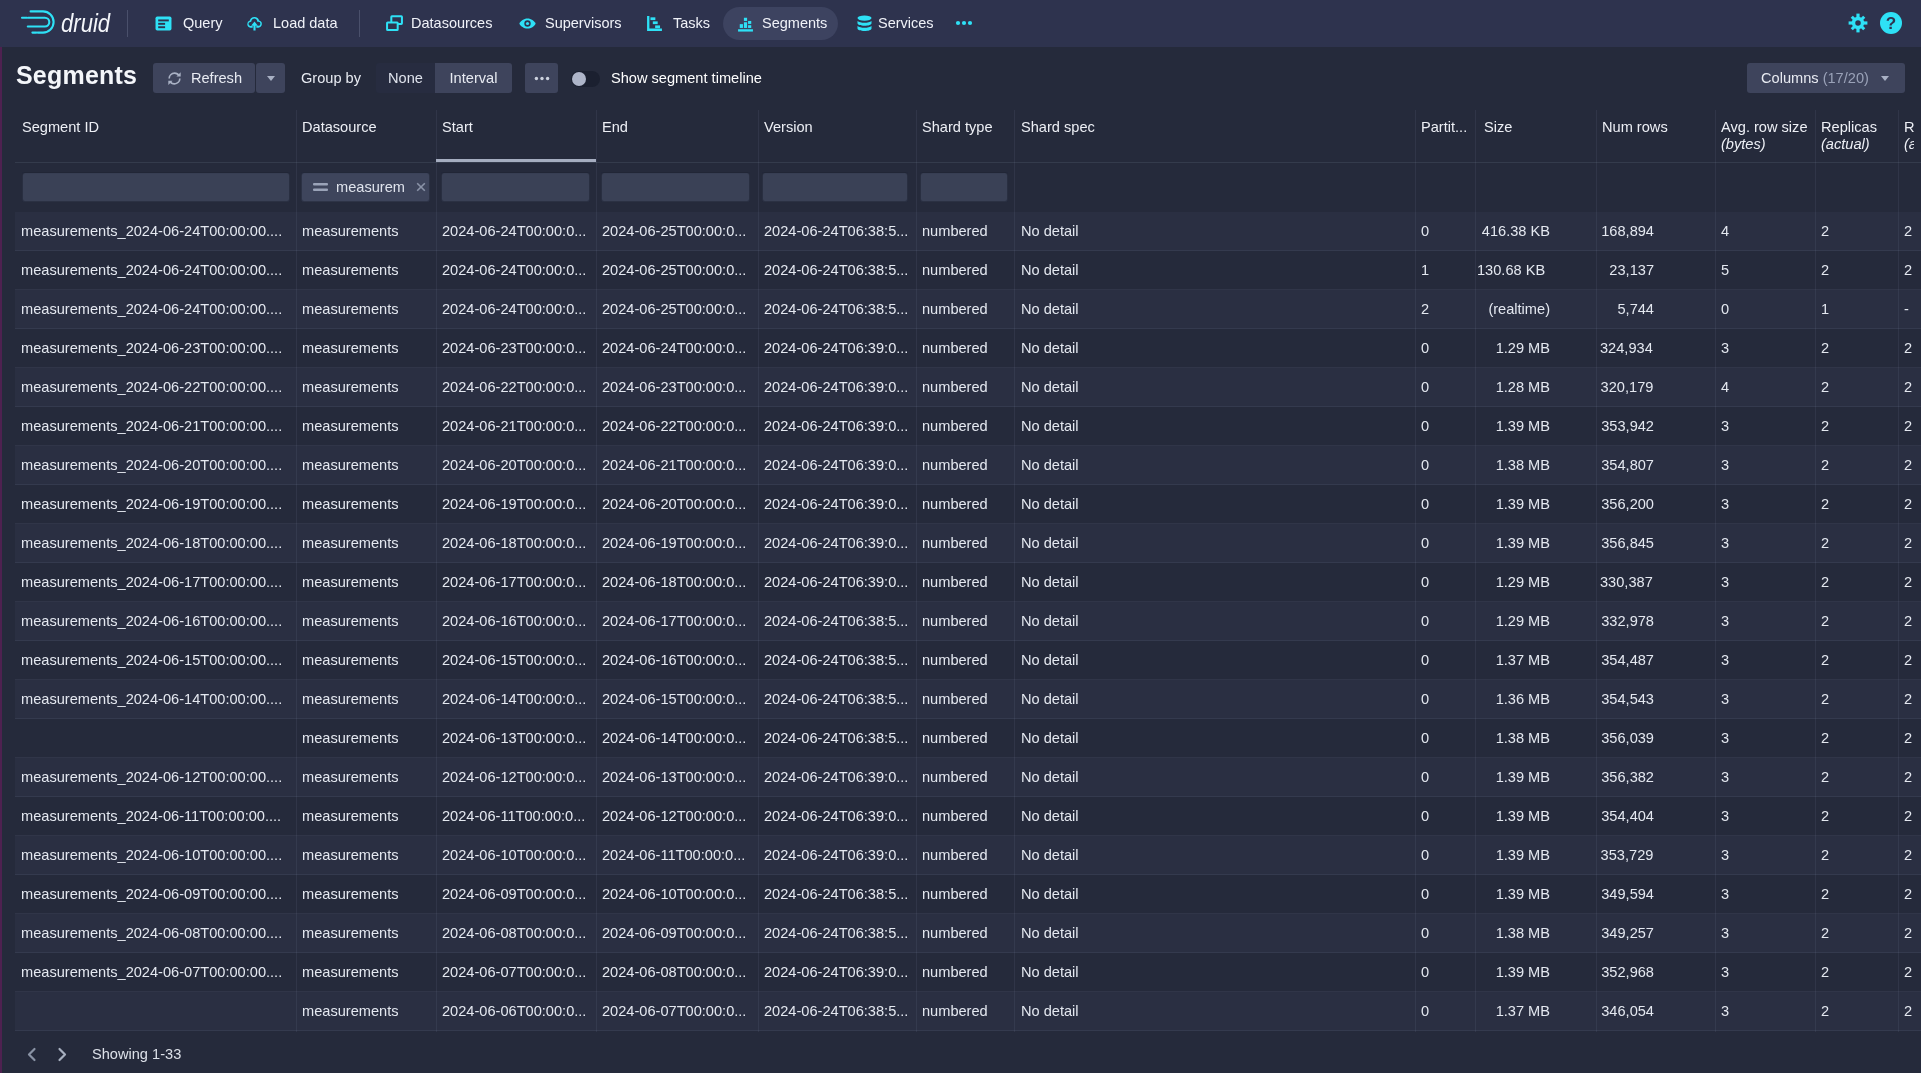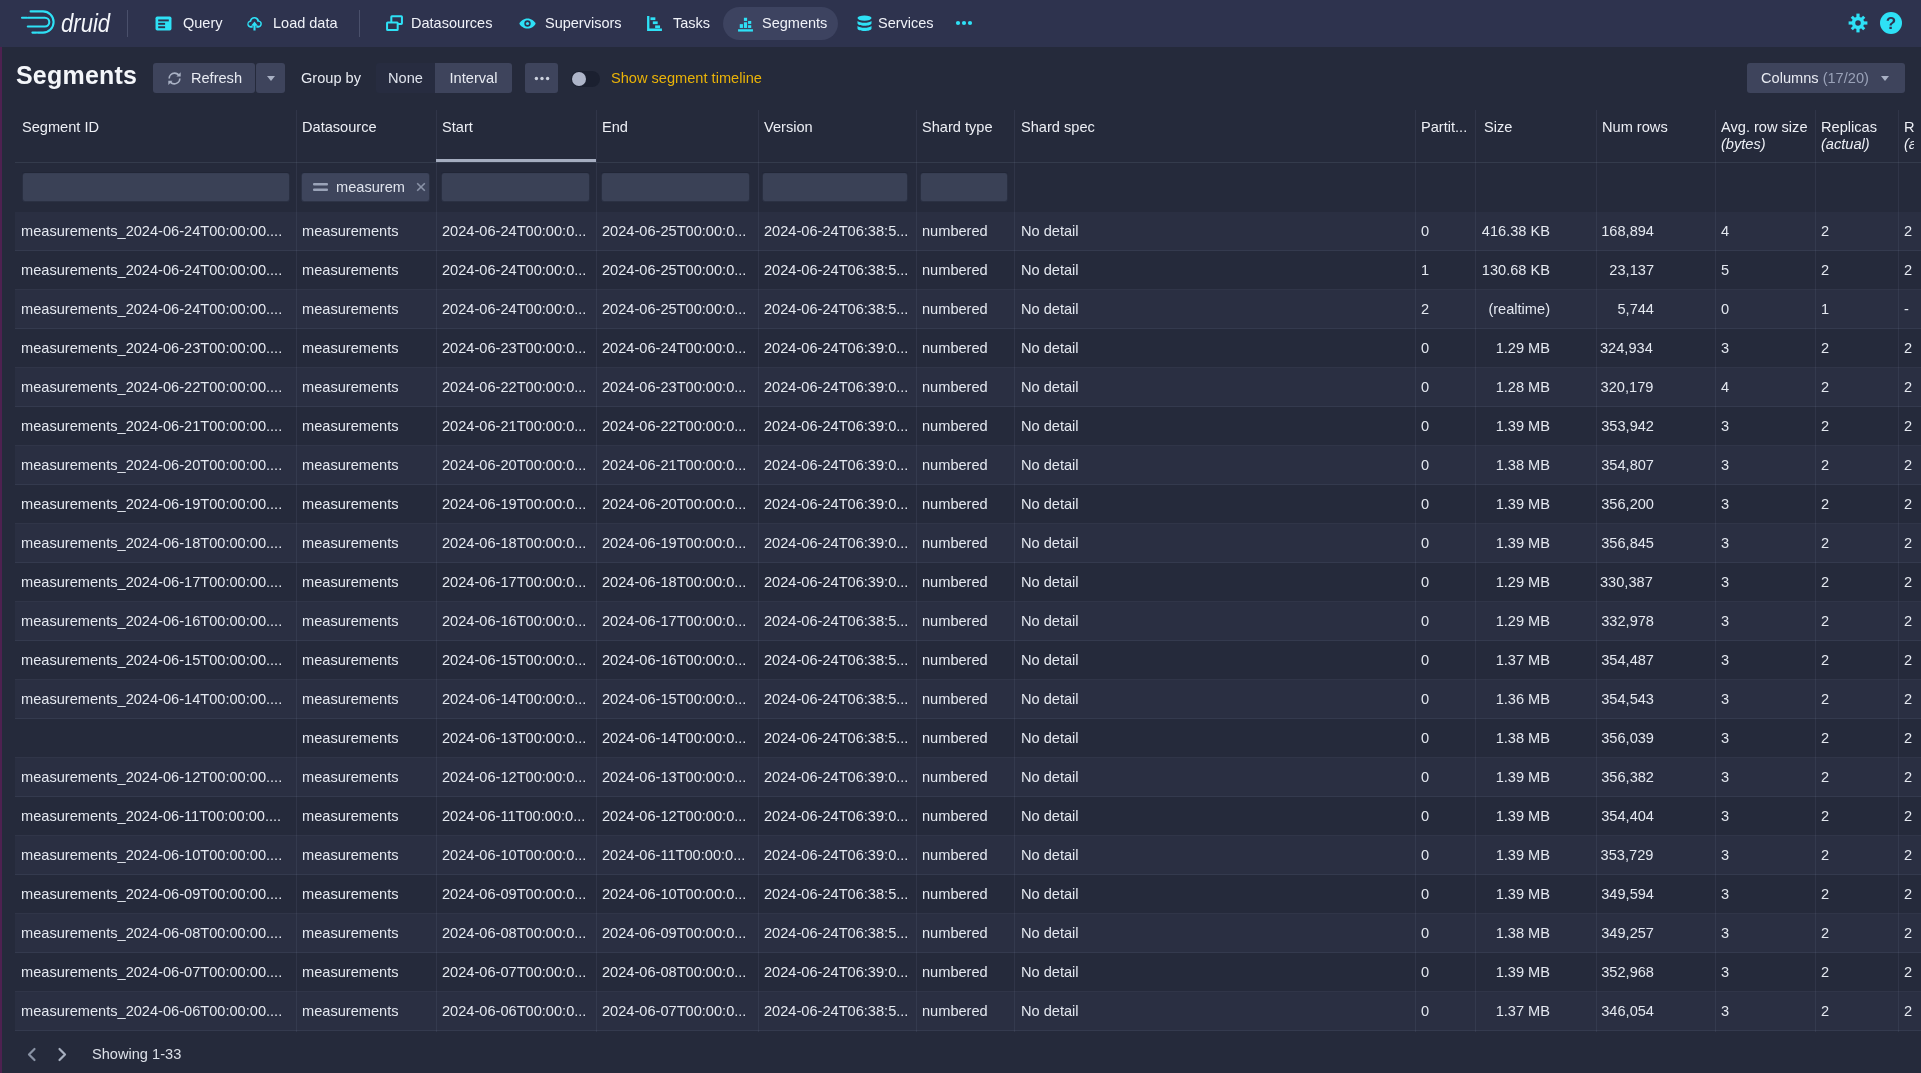--- a/index.html
+++ b/index.html
@@ -138,21 +138,21 @@
       <svg width="16" height="5" viewBox="0 0 16 5">
         <g fill="#ccd2de">
           <circle cx="2.4" cy="2.5" r="1.7"></circle>
           <circle cx="8" cy="2.5" r="1.7"></circle>
           <circle cx="13.6" cy="2.5" r="1.7"></circle>
         </g>
       </svg>
     </div>
 <div class="abs" style="left:571px;top:71px;width:29px;height:16px;border-radius:8px;background:#1b2030"></div>
 <div class="abs" style="left:572px;top:72px;width:14px;height:14px;border-radius:7px;background:#aeb5c9"></div>
-<div class="abs" style="left:611px;top:70px;font-size:14.6px;color:#eab308">Show segment timeline</div>
+<div class="abs" style="left:611px;top:70px;font-size:14.6px;color:#ffffff">Show segment timeline</div>
 <div class="btn" style="left:1747px;width:158px;display:flex;align-items:center;padding-left:14px">Columns&nbsp;<span style="color:#9aa2b8">(17/20)</span><svg width="12" height="12" viewBox="0 0 12 12" style="margin-left:10px">
         <path d="M2 4h8L6 9z" fill="#a9b1c4"></path>
       </svg></div>
 <div class="hdrcell" style="left:22px">Segment ID</div>
 <div class="hdrcell" style="left:302px">Datasource</div>
 <div class="hdrcell" style="left:442px">Start</div>
 <div class="hdrcell" style="left:602px">End</div>
 <div class="hdrcell" style="left:764px">Version</div>
 <div class="hdrcell" style="left:922px">Shard type</div>
 <div class="hdrcell" style="left:1021px">Shard spec</div>
@@ -200,21 +200,21 @@
     </div>
 <div class="row" style="top:251px">
       <div class="cell" style="left:6px;width:276px">measurements_2024-06-24T00:00:00....</div>
       <div class="cell" style="left:287px">measurements</div>
       <div class="cell" style="left:427px">2024-06-24T00:00:0...</div>
       <div class="cell" style="left:587px">2024-06-25T00:00:0...</div>
       <div class="cell" style="left:749px">2024-06-24T06:38:5...</div>
       <div class="cell" style="left:907px">numbered</div>
       <div class="cell" style="left:1006px">No detail</div>
       <div class="cell" style="left:1406px">1</div>
-      <div class="cell" style="left:1462px;width:73px;text-align:right">130.68 KB</div>
+      <div class="cell" style="left:1462px;width:73px;">130.68 KB</div>
       <div class="cell" style="left:1585px;width:54px;text-align:right">23,137</div>
       <div class="cell" style="left:1706px">5</div>
       <div class="cell" style="left:1806px">2</div>
       <div class="cell" style="left:1889px">2</div>
     </div>
 <div class="row odd" style="top:290px">
       <div class="cell" style="left:6px;width:276px">measurements_2024-06-24T00:00:00....</div>
       <div class="cell" style="left:287px">measurements</div>
       <div class="cell" style="left:427px">2024-06-24T00:00:0...</div>
       <div class="cell" style="left:587px">2024-06-25T00:00:0...</div>
@@ -476,21 +476,20 @@
       <div class="cell" style="left:907px">numbered</div>
       <div class="cell" style="left:1006px">No detail</div>
       <div class="cell" style="left:1406px">0</div>
       <div class="cell" style="left:1462px;width:73px;text-align:right">1.39 MB</div>
       <div class="cell" style="left:1585px;width:54px;text-align:right">352,968</div>
       <div class="cell" style="left:1706px">3</div>
       <div class="cell" style="left:1806px">2</div>
       <div class="cell" style="left:1889px">2</div>
     </div>
 <div class="row odd" style="top:992px">
-      <div class="cell" style="left:6px;width:276px">measurements_2024-06-06T00:00:00....</div>
       <div class="cell" style="left:287px">measurements</div>
       <div class="cell" style="left:427px">2024-06-06T00:00:0...</div>
       <div class="cell" style="left:587px">2024-06-07T00:00:0...</div>
       <div class="cell" style="left:749px">2024-06-24T06:38:5...</div>
       <div class="cell" style="left:907px">numbered</div>
       <div class="cell" style="left:1006px">No detail</div>
       <div class="cell" style="left:1406px">0</div>
       <div class="cell" style="left:1462px;width:73px;text-align:right">1.37 MB</div>
       <div class="cell" style="left:1585px;width:54px;text-align:right">346,054</div>
       <div class="cell" style="left:1706px">3</div>

